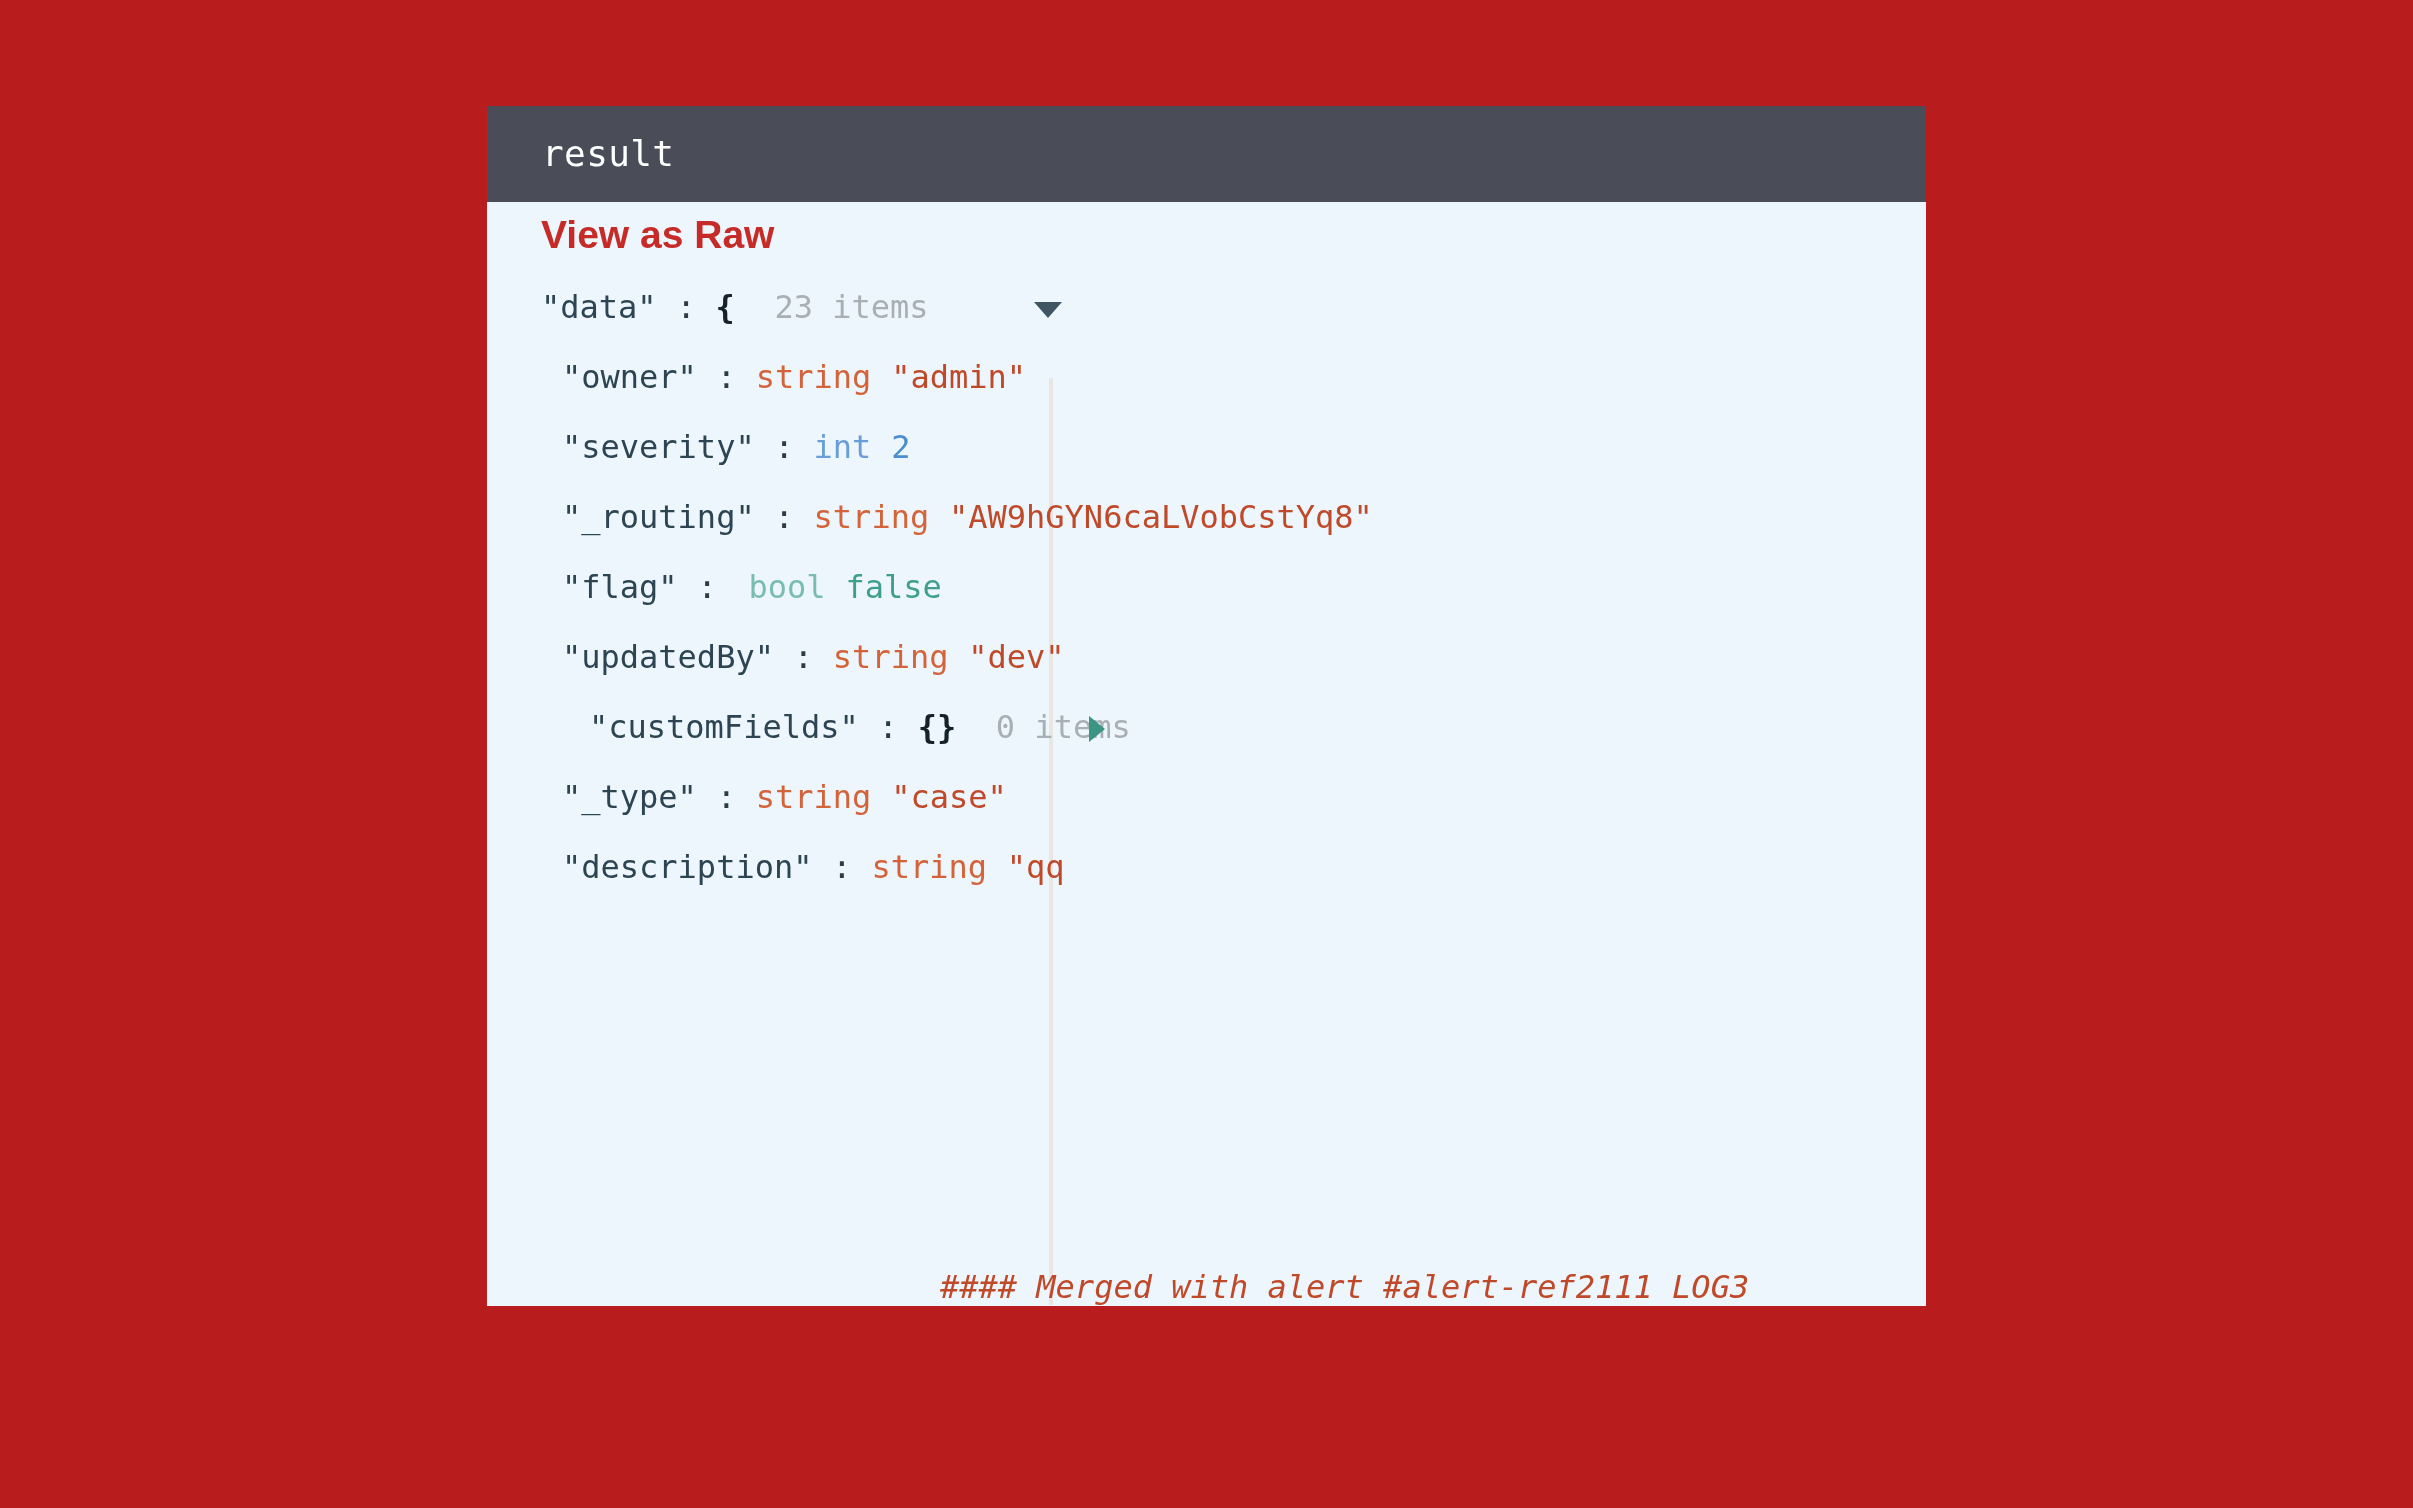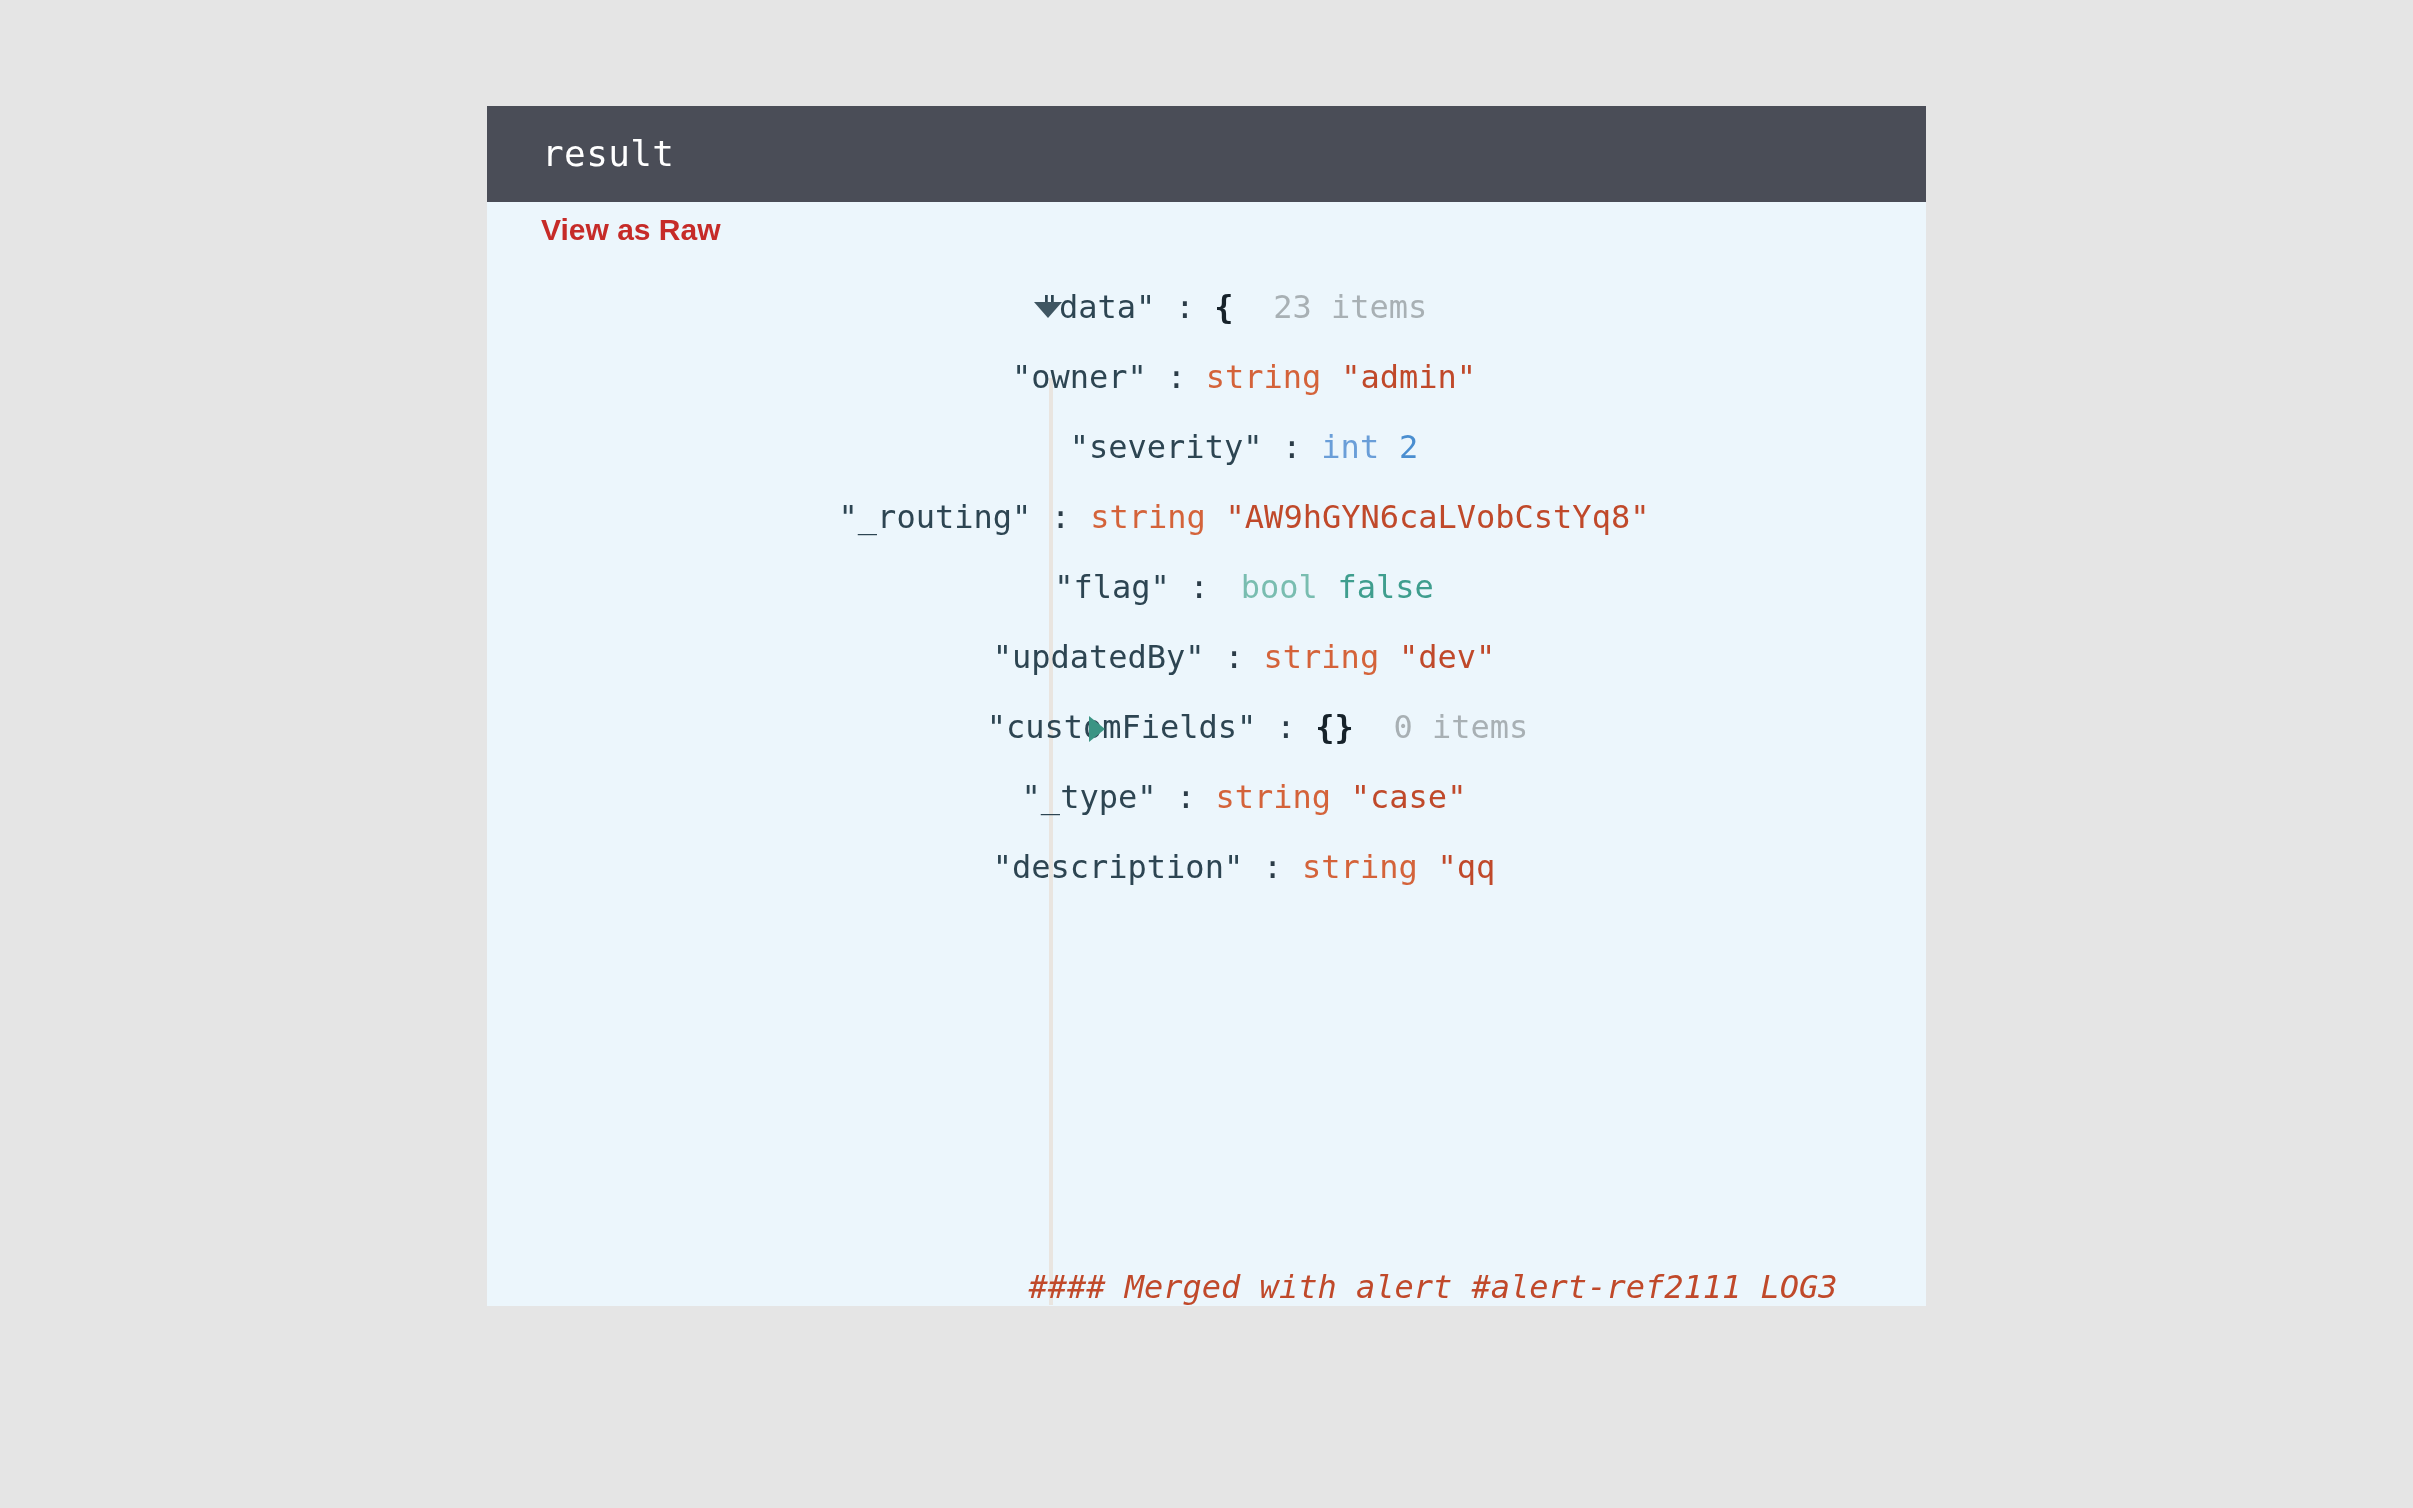--- a/index.html
+++ b/index.html
@@ -9,22 +9,21 @@
     background: #000000;
     width: 2413px;
     height: 1508px;
     overflow: hidden;
   }
 
   #screen {
     position: relative;
     width: 2413px;
     height: 1508px;
-    background: #e5e5e5;
-    text-align: center;
+    background: #b91c1c;
   }
 
   
   .panel {
     position: absolute;
     left: 487px;
     top: 106px;
     width: 1439px;
     height: 1200px;
     background: #ecf6fc;
@@ -59,21 +58,21 @@
     box-sizing: border-box;
     padding: 0;
   }
 
   .raw-link {
     position: absolute;
     left: 54px;
     top: 13px;
     color: #c62b28;
     font-family: "Liberation Sans", sans-serif;
-    font-size: 30px;
+    font-size: 39px;
     font-weight: 700;
     text-decoration: none;
     line-height: 1;
     cursor: pointer;
     white-space: nowrap;
   }
 
   
   .json-tree {
     position: absolute;

